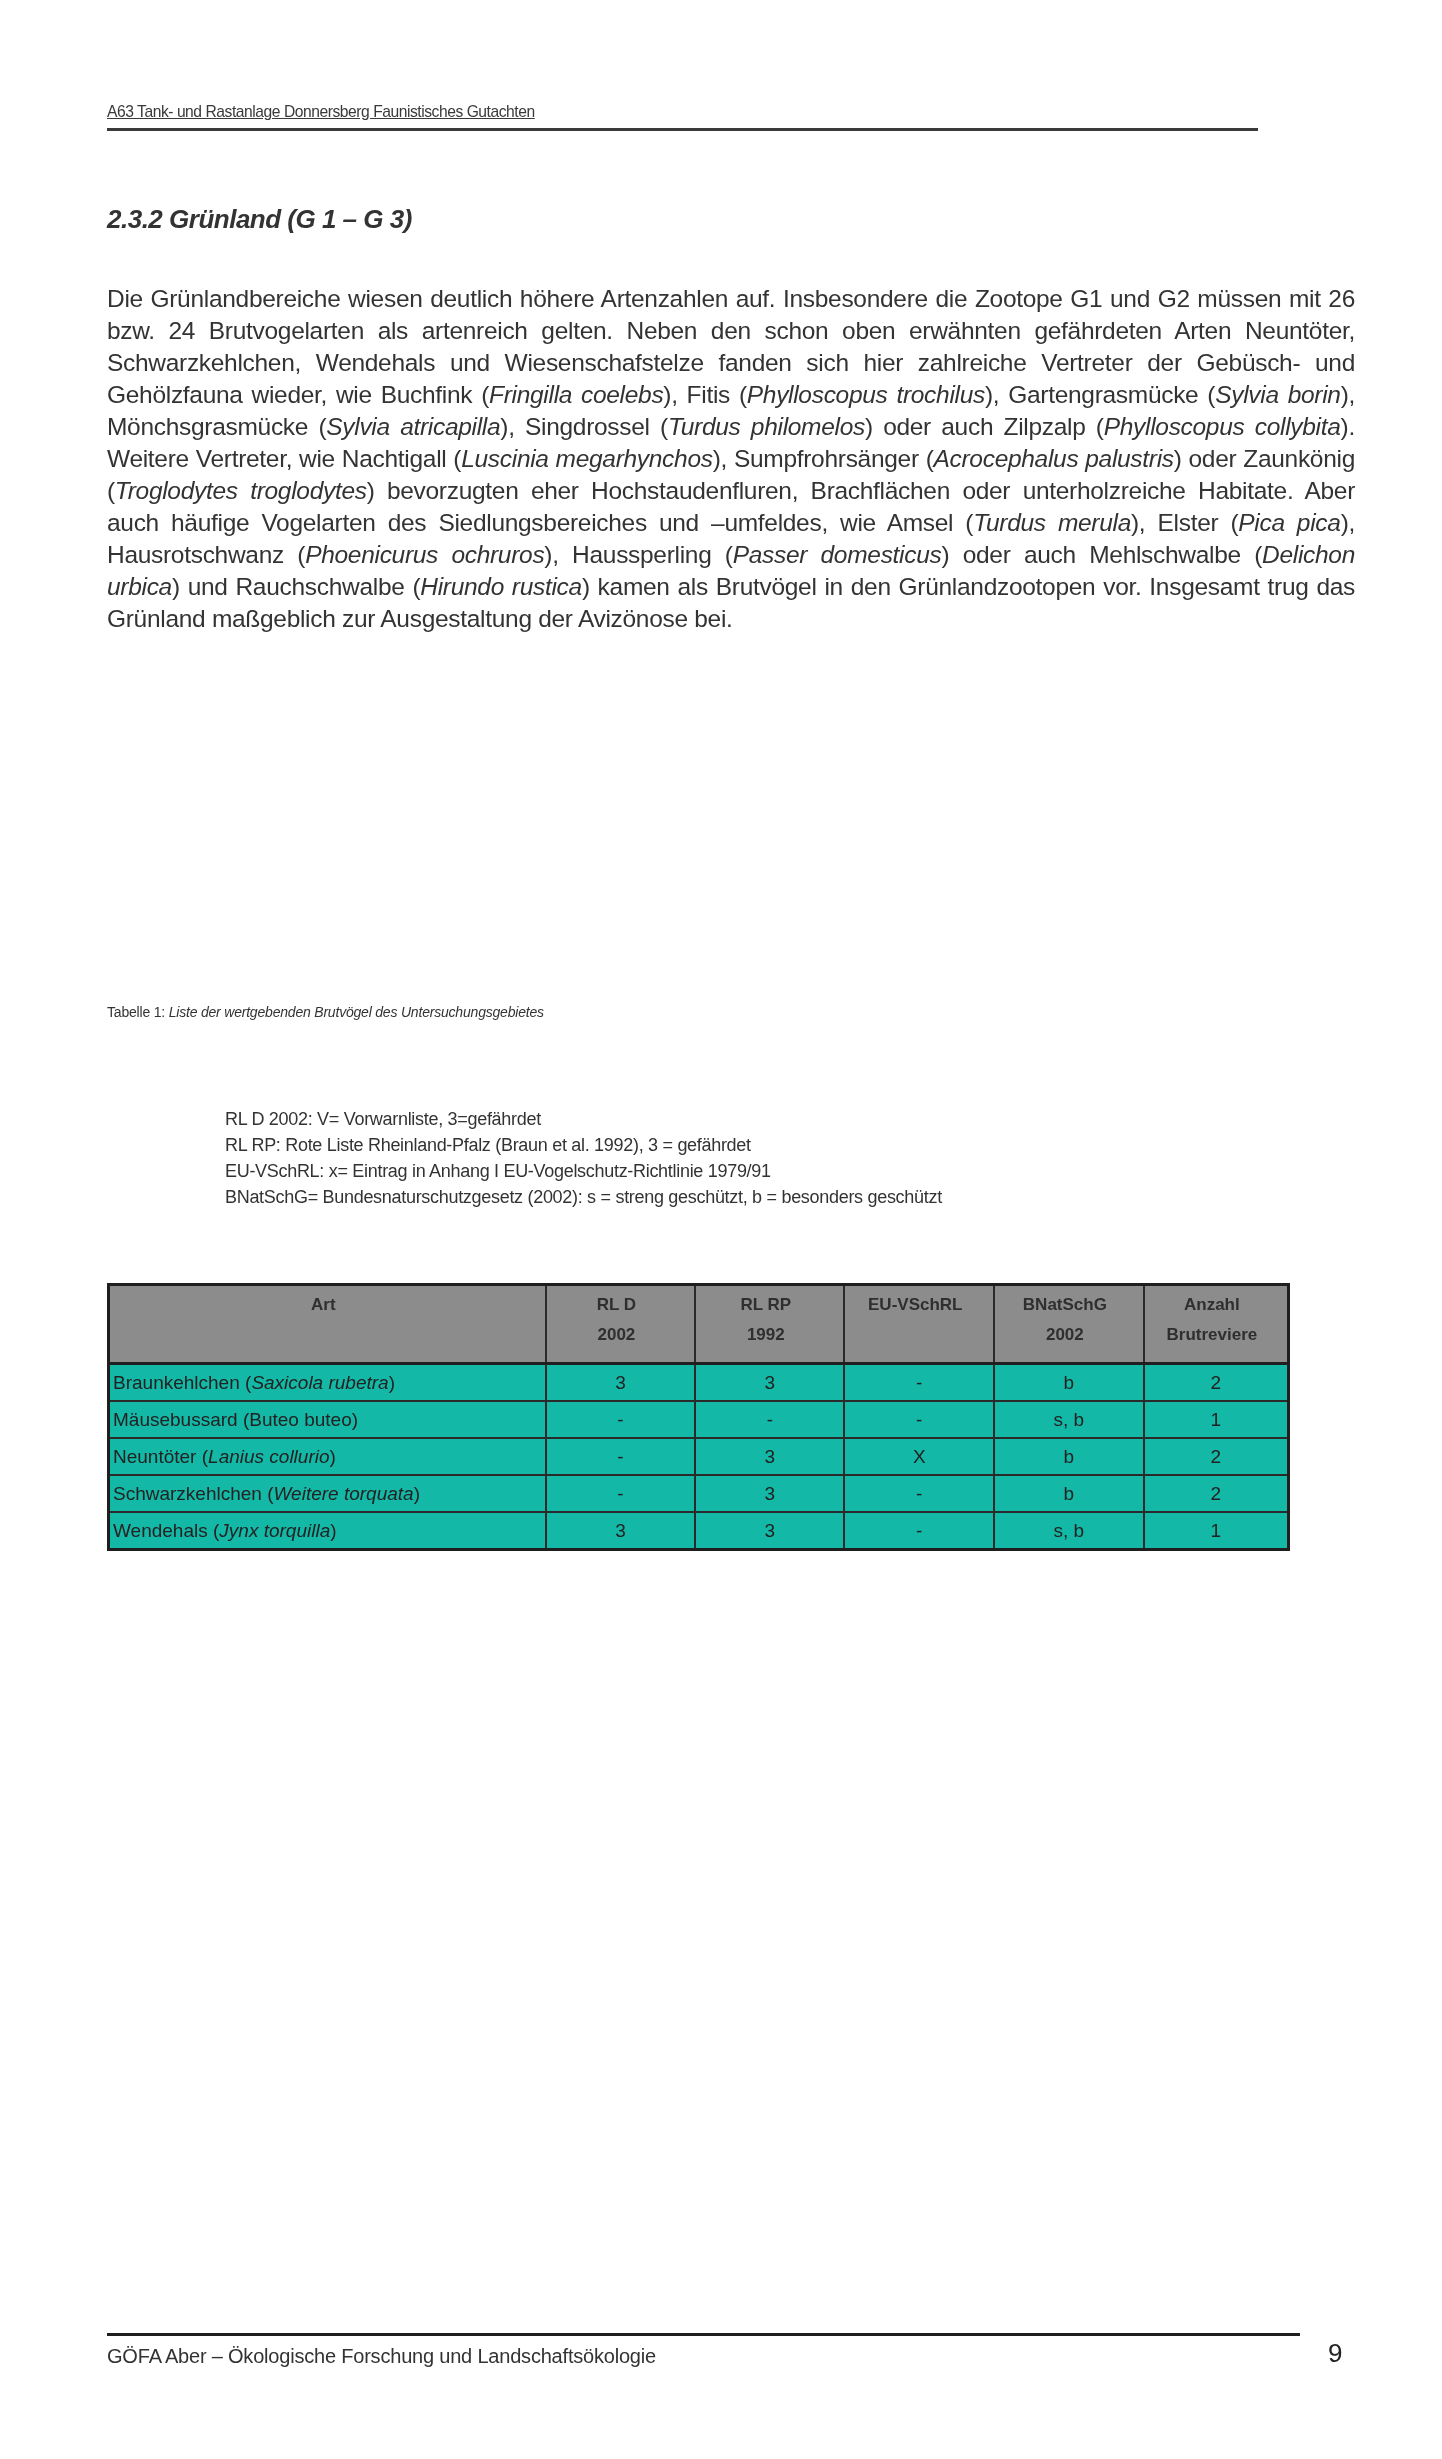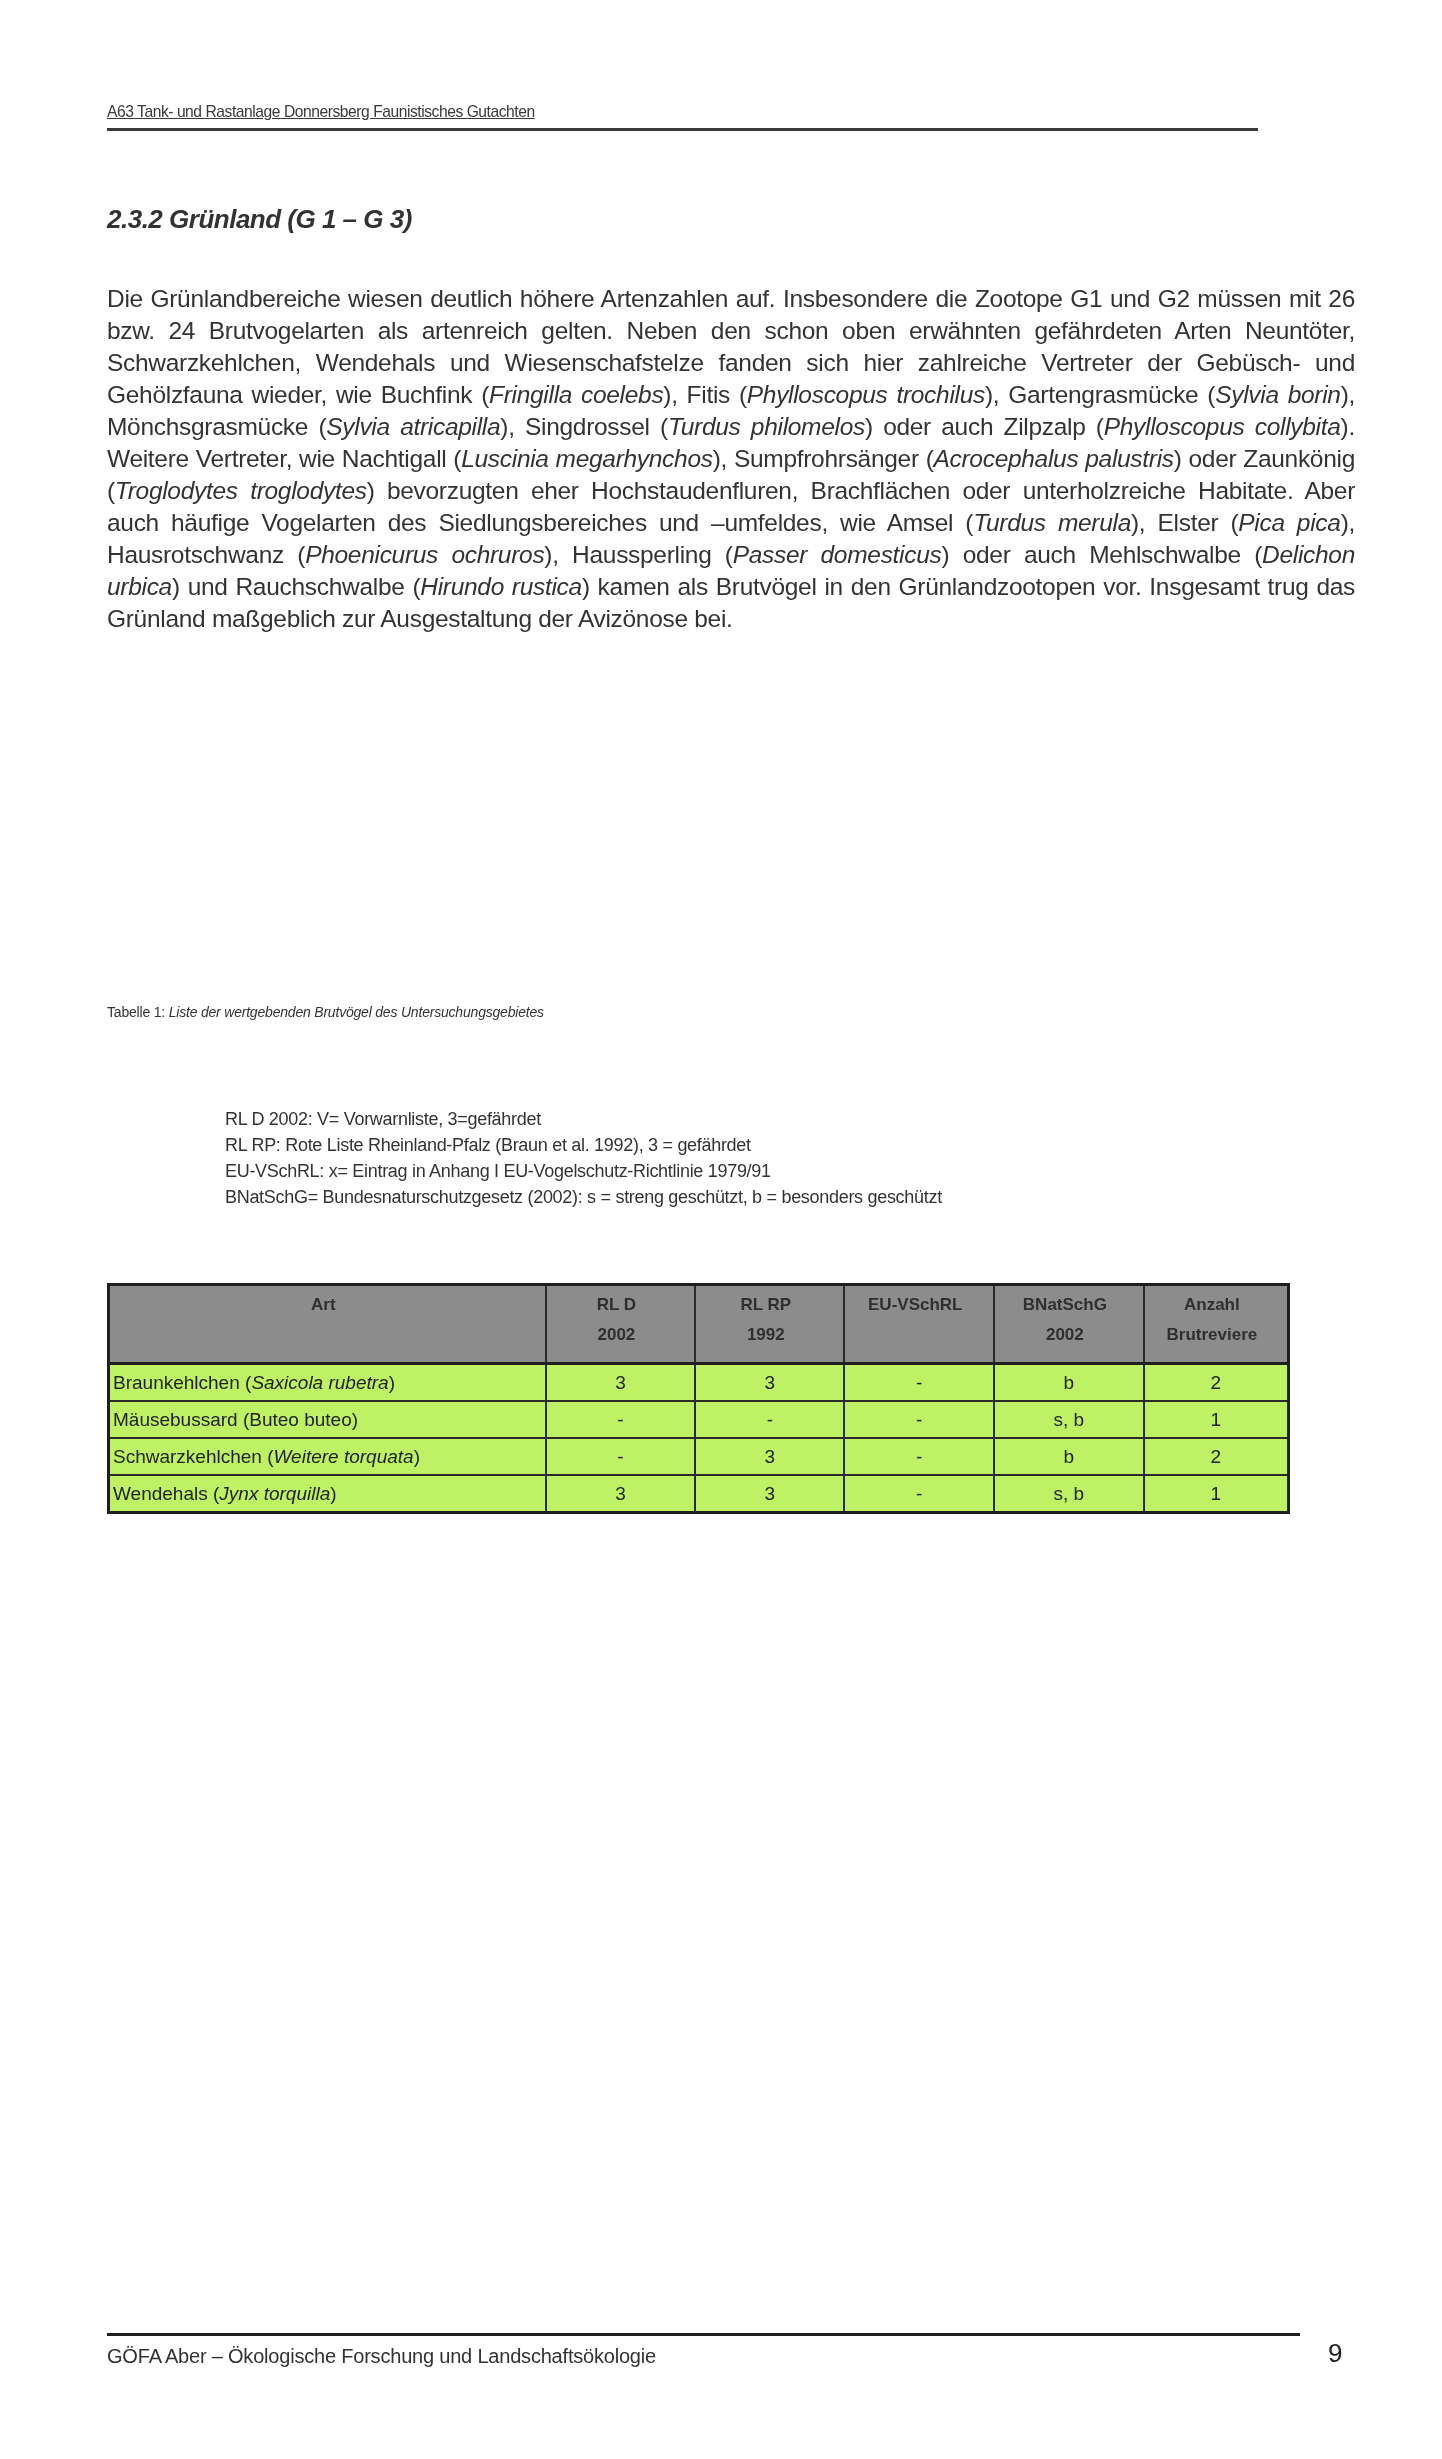--- a/index.html
+++ b/index.html
@@ -98,21 +98,21 @@
       border-bottom: 3px solid #1f1f1f;
       line-height: 30px;
       vertical-align: top;
       padding: 4px 10px 0 2px;
     }
     table.species-table td {
       border: 2px solid #2a2a2a;
       height: 35px;
       padding: 0 4px;
       text-align: center;
-      background: #bef264;
+      background: #14b8a6;
     }
     table.species-table td.art {
       text-align: left;
       padding-left: 3px;
       white-space: nowrap;
     }
     table.species-table td.art i { font-style: italic; }
     col.c-art { width: 438px; }
     col.c-num { width: 150px; }
     col.c-last { width: 145px; }
@@ -194,20 +194,28 @@
       </tr>
       <tr>
         <td class="art"><span>Mäusebussard</span><span> (</span><span>Buteo buteo</span><span>)</span></td>
         <td>-</td>
         <td>-</td>
         <td>-</td>
         <td>s, b</td>
         <td>1</td>
       </tr>
       <tr>
+        <td class="art"><span>Neuntöter </span><span> (</span><i>Lanius collurio</i><span>)</span></td>
+        <td>-</td>
+        <td>3</td>
+        <td>X</td>
+        <td>b</td>
+        <td>2</td>
+      </tr>
+      <tr>
         <td class="art"><span>Schwarzkehlchen</span><span> (</span><i>Weitere torquata</i><span>)</span></td>
         <td>-</td>
         <td>3</td>
         <td>-</td>
         <td>b</td>
         <td>2</td>
       </tr>
       <tr>
         <td class="art"><span>Wendehals</span><span> (</span><i>Jynx torquilla</i><span>)</span></td>
         <td>3</td>

